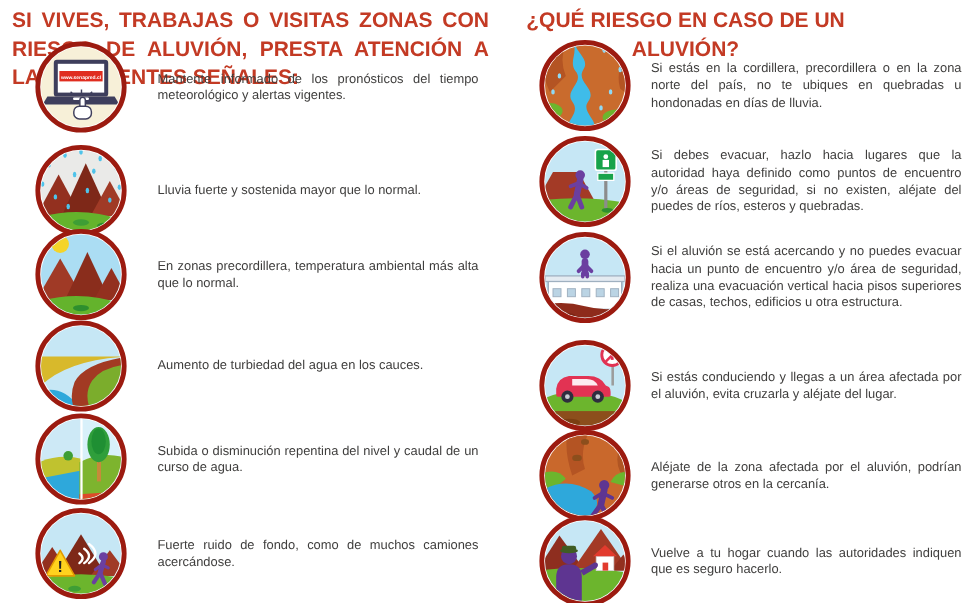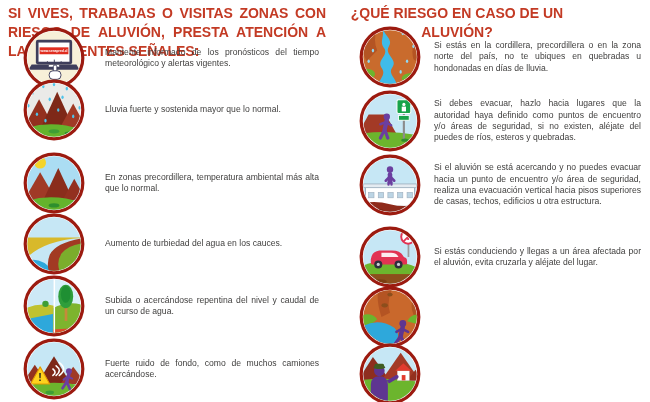--- a/index.html
+++ b/index.html
@@ -44,21 +44,21 @@
           <rect x="25" y="36.6" width="10" height="1.6" rx="0.8" fill="#FFF"></rect>
           <path d="M25.5,35 L23.5,33 M35,35 L37,33 M30.3,34 L30.3,31.5" stroke="#3E3E5C" stroke-width="0.9" fill="none"></path>
           <rect x="29.3" y="36.5" width="3.4" height="9" rx="1.7" fill="#FFF" stroke="#3E3E5C" stroke-width="0.9"></rect>
           <rect x="25.5" y="42" width="11" height="8" rx="3.5" fill="#FFF" stroke="#3E3E5C" stroke-width="0.9"></rect>
         </g>
       </svg>
     </div>
     <div class="item-text">Mantente informado de los pronósticos del tiempo meteorológico y alertas vigentes.</div>
   </div>
 
-  <div class="row row-left" style="top:78px">
+  <div class="row row-left" style="top:95px">
     <div class="icon-wrap">
       <svg viewBox="0 0 60 60" width="64" height="64">
         <defs>
             <clipPath id="c2">
               <circle cx="30" cy="30" r="25"></circle>
             </clipPath>
           </defs>
         <circle cx="30" cy="30" r="27" fill="#FFF" stroke="#9C1B10" stroke-width="3"></circle>
         <g clip-path="url(#c2)">
           <rect width="60" height="60" fill="#EAEAE8"></rect>
@@ -152,21 +152,21 @@
           <path d="M29,32 Q44,24 60,30 L60,60 L29,60 Z" fill="#7DB42E"></path>
           <rect x="40" y="28" width="2.5" height="16" fill="#C68A3A"></rect>
           <ellipse cx="41" cy="21" rx="7" ry="11" fill="#2F9E3B"></ellipse>
           <ellipse cx="41" cy="19" rx="4.5" ry="8" fill="#1F8F33"></ellipse>
           <path d="M29,52 L60,50 L60,55 L29,56 Z" fill="#DD4A2A"></path>
           <rect x="29" y="55" width="31" height="5" fill="#2EA8DB"></rect>
           <rect x="29.6" y="0" width="1.4" height="60" fill="#FFF"></rect>
         </g>
       </svg>
     </div>
-    <div class="item-text">Subida o acercándose repentina del nivel y caudal de un curso de agua.</div>
+    <div class="item-text">Subida o disminución repentina del nivel y caudal de un curso de agua.</div>
   </div>
 
   <div class="row row-left" style="top:337px">
     <div class="icon-wrap">
       <svg viewBox="0 0 60 60" width="64" height="64">
         <defs>
             <clipPath id="c6">
               <circle cx="30" cy="30" r="25"></circle>
             </clipPath>
           </defs>
@@ -343,20 +343,21 @@
           <path d="M2,40 Q18,30 34,40 Q42,48 32,56 Q12,58 2,48 Z" fill="#2EA8DB"></path>
           <g stroke="#5E3591" stroke-linecap="round" fill="none">
             <path d="M42,39 L40,48" stroke-width="4.2"></path>
             <path d="M40,48 L35,55 M40,48 L44,56" stroke-width="3"></path>
             <path d="M41,41 L47,44 M41,41 L36,44" stroke-width="2.4"></path>
           </g>
           <circle cx="42" cy="36" r="3.2" fill="#5E3591"></circle>
         </g>
       </svg>
     </div>
+    <div class="item-text">Aléjate de la zona afectada por el aluvión, podrían generarse otros en la cercanía.</div>
   </div>
 
   <div class="row row-right" style="top:342px">
     <div class="icon-wrap">
       <svg viewBox="0 0 60 60" width="64" height="64">
         <defs>
             <clipPath id="c12">
               <circle cx="30" cy="30" r="25"></circle>
             </clipPath>
           </defs>
@@ -372,15 +373,16 @@
           <rect x="41" y="31" width="3.5" height="5" fill="#E23B2E"></rect>
           <path d="M27,36 L36,31 L37.5,34 L29,39 Z" fill="#5E3591"></path>
           <circle cx="36.5" cy="32.5" r="1.6" fill="#5E3591"></circle>
           <path d="M12,40 Q12,32 20,32 Q28,32 28,40 L28,58 L12,58 Z" fill="#5E3591"></path>
           <circle cx="20" cy="27" r="5" fill="#5E3591"></circle>
           <rect x="15.5" y="20.5" width="9" height="3.2" rx="1.5" fill="#3F5D23"></rect>
           <ellipse cx="20" cy="23.6" rx="5.6" ry="1.6" fill="#3F5D23"></ellipse>
         </g>
       </svg>
     </div>
+    <div class="item-text">Vuelve a tu hogar cuando las autoridades indiquen que es seguro hacerlo.</div>
   </div>
 
 </div>
 
 </body></html>

